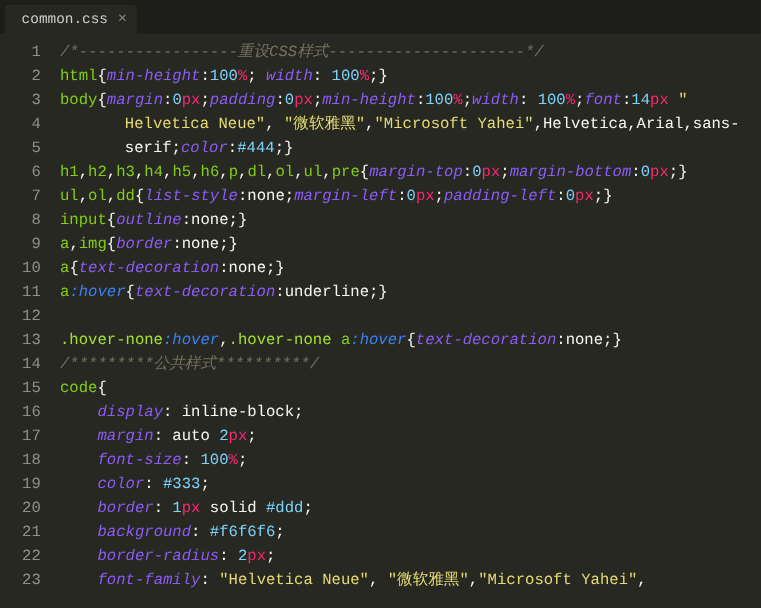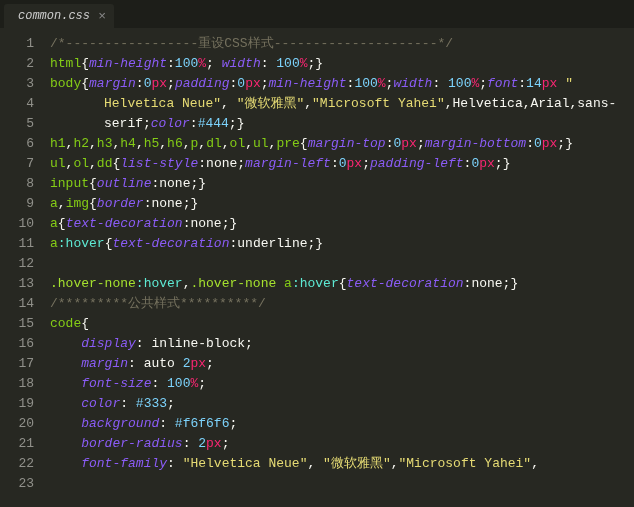--- a/index.html
+++ b/index.html
@@ -21,21 +21,20 @@
   }
   .tab {
     background: #272822;
     color: #ccc;
     padding: 5px 24px 5px 14px;
     font-size: 12px;
     border-top-left-radius: 3px;
     border-top-right-radius: 3px;
     position: relative;
     cursor: pointer;
-    font-style: italic;
   }
   .tab .close {
     position: absolute;
     right: 8px;
     top: 50%;
     transform: translateY(-50%);
     color: #888;
     font-size: 13px;
     line-height: 1;
   }
@@ -55,29 +54,29 @@
   .gutter div { height: 20px; line-height: 20px; }
   .code {
     padding: 6px 0 6px 6px;
     flex: 1;
     overflow: hidden;
     line-height: 20px;
   }
   .line { height: 20px; white-space: pre; }
   .wrap { padding-left: 54px; }
   
-  .c-cmt   { color: #75715e; }
+  .c-cmt   { color: #75715e; font-style: italic; }
   .c-tag   { color: #84cc16; }
   .c-sel   { color: #a6e22e; }
   .c-prop  { color: #8b5cf6; font-style: italic; }
   .c-punc  { color: #f8f8f2; }
   .c-num   { color: #7dd3fc; }
   .c-unit  { color: #f92672; }
   .c-str   { color: #e6db74; }
-  .c-pseudo{ color: #5eead4; }
+  .c-pseudo{ color: #3b82f6; font-style: italic; }
 </style>
 </head>
 <body>
 
 <div class="tabbar">
   <div class="tab">
     <span>common.css</span>
     <span class="close">×</span>
   </div>
 </div>
@@ -121,17 +120,18 @@
       <div class="line"><span class="c-tag">a</span><span class="c-punc">{</span><span class="c-prop">text-decoration</span><span class="c-punc">:</span><span class="c-punc">none;}</span></div>
       <div class="line"><span class="c-tag">a</span><span class="c-pseudo">:hover</span><span class="c-punc">{</span><span class="c-prop">text-decoration</span><span class="c-punc">:</span><span class="c-punc">underline;}</span></div>
       <div class="line">&nbsp;</div>
       <div class="line"><span class="c-sel">.hover-none</span><span class="c-pseudo">:hover</span><span class="c-punc">,</span><span class="c-sel">.hover-none</span><span class="c-punc"> </span><span class="c-tag">a</span><span class="c-pseudo">:hover</span><span class="c-punc">{</span><span class="c-prop">text-decoration</span><span class="c-punc">:</span><span class="c-punc">none;}</span></div>
       <div class="line"><span class="c-cmt">/*********公共样式**********/</span></div>
       <div class="line"><span class="c-tag">code</span><span class="c-punc">{</span></div>
       <div class="line">    <span class="c-prop">display</span><span class="c-punc">: inline-block;</span></div>
       <div class="line">    <span class="c-prop">margin</span><span class="c-punc">: auto </span><span class="c-num">2</span><span class="c-unit">px</span><span class="c-punc">;</span></div>
       <div class="line">    <span class="c-prop">font-size</span><span class="c-punc">: </span><span class="c-num">100</span><span class="c-unit">%</span><span class="c-punc">;</span></div>
       <div class="line">    <span class="c-prop">color</span><span class="c-punc">: </span><span class="c-num">#333</span><span class="c-punc">;</span></div>
+      <div class="line">    <span class="c-prop">border</span><span class="c-punc">: </span><span class="c-num">1</span><span class="c-unit">px</span><span class="c-punc"> solid </span><span class="c-num">#ddd</span><span class="c-punc">;</span></div>
       <div class="line">    <span class="c-prop">background</span><span class="c-punc">: </span><span class="c-num">#f6f6f6</span><span class="c-punc">;</span></div>
       <div class="line">    <span class="c-prop">border-radius</span><span class="c-punc">: </span><span class="c-num">2</span><span class="c-unit">px</span><span class="c-punc">;</span></div>
       <div class="line">    <span class="c-prop">font-family</span><span class="c-punc">: </span><span class="c-str">"Helvetica Neue"</span><span class="c-punc">, </span><span class="c-str">"微软雅黑"</span><span class="c-punc">,</span><span class="c-str">"Microsoft Yahei"</span><span class="c-punc">,</span></div>
     </div>
 </div>
 
 </body></html>

